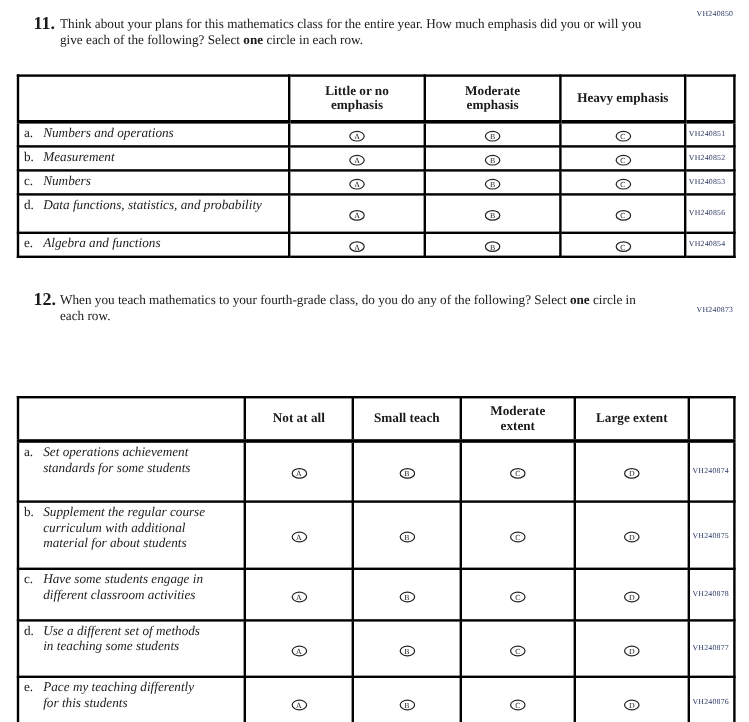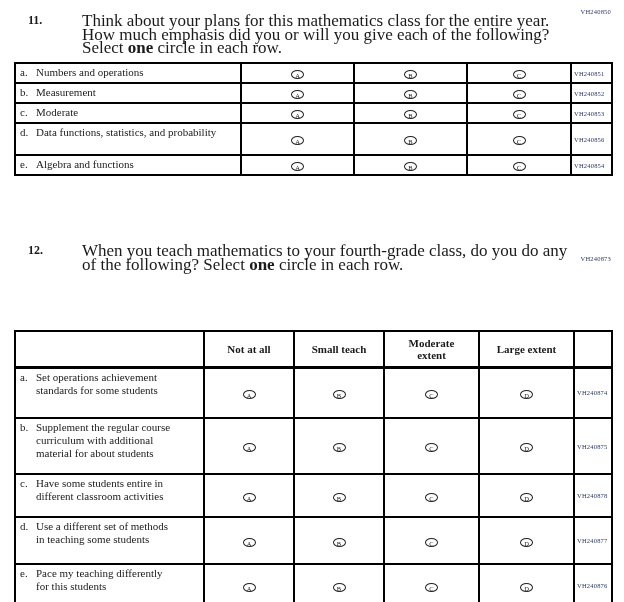--- a/index.html
+++ b/index.html
@@ -6,35 +6,35 @@
   body{
     width:624px;height:602px;position:relative;overflow:hidden;
     background:#ffffff;color:#1a1a1a;
     font-family:"Liberation Serif", serif;
   }
   .qcode{
     position:absolute;right:13px;
     font-size:6.5px;letter-spacing:0.2px;color:#2b3864;
   }
   .qblock{position:absolute;left:28px;display:flex;}
-  .qnum{font-weight:bold;width:22px;flex:none;font-size:12px;line-height:13.5px;}
-  .qtext{width:500px;font-size:17px;line-height:13.5px;margin-left:32px;}
+  .qnum{font-weight:bold;width:22px;flex:none;font-size:15px;line-height:13.5px;}
+  .qtext{width:500px;font-size:11px;line-height:13.5px;}
   table{
     position:absolute;left:14px;border-collapse:collapse;table-layout:fixed;
     width:597px;
   }
   td,th{border:2px solid #000;padding:0;vertical-align:middle;}
   th{border-bottom:3px solid #000;font-size:11px;line-height:12px;text-align:center;font-weight:bold;}
   th .hwrap{display:inline-block;vertical-align:middle;}
   .t1 th:nth-child(2) .hwrap, .t1 th:nth-child(3) .hwrap{max-width:72px;}
   .t2 th:nth-child(4) .hwrap{max-width:60px;}
   .labelcell{vertical-align:top;}
   .rowlabel{display:flex;padding:2px 2px 1px 4px;font-size:11px;line-height:13px;}
   .rowlabel .letter{flex:none;width:16px;}
-  .rowlabel .labeltext{flex:1;}
+  .rowlabel .labeltext{flex:1;font-style:italic;}
   .t2 .labeltext{max-width:136px;}
   .bubblecell{text-align:center;}
   .bubble{
     display:inline-block;width:13px;height:9px;border:1px solid #222;
     border-radius:50%;font-size:6.5px;line-height:9px;text-align:center;
     color:#222;font-family:"Liberation Serif",serif;box-sizing:border-box;
     cursor:pointer;
   }
   .codecell{
     font-size:6.5px;letter-spacing:0.2px;color:#2b3864;
@@ -52,20 +52,27 @@
 
 <table class="t1" style="top:62px">
   <colgroup>
       <col style="width:226px">
       <col style="width:113px">
       <col style="width:113px">
       <col style="width:104px">
       <col style="width:41px">
     </colgroup>
   <tbody>
+      <tr style="height:38px">
+    <th></th>
+    <th><span class="hwrap">Little or no emphasis</span></th>
+    <th><span class="hwrap">Moderate emphasis</span></th>
+    <th><span class="hwrap">Heavy emphasis</span></th>
+    <th></th>
+  </tr>
   <tr style="height:17px">
     <td class="labelcell">
           <div class="rowlabel">
             <span class="letter">a.</span>
             <span class="labeltext">Numbers and operations</span>
           </div>
         </td>
     <td class="bubblecell"><span class="bubble">A</span></td>
     <td class="bubblecell"><span class="bubble">B</span></td>
     <td class="bubblecell"><span class="bubble">C</span></td>
@@ -80,21 +87,21 @@
         </td>
     <td class="bubblecell"><span class="bubble">A</span></td>
     <td class="bubblecell"><span class="bubble">B</span></td>
     <td class="bubblecell"><span class="bubble">C</span></td>
     <td class="codecell">VH240852</td>
   </tr>
   <tr style="height:17px">
     <td class="labelcell">
           <div class="rowlabel">
             <span class="letter">c.</span>
-            <span class="labeltext">Moderate</span>
+            <span class="labeltext">Numbers</span>
           </div>
         </td>
     <td class="bubblecell"><span class="bubble">A</span></td>
     <td class="bubblecell"><span class="bubble">B</span></td>
     <td class="bubblecell"><span class="bubble">C</span></td>
     <td class="codecell">VH240853</td>
   </tr>
   <tr style="height:32px">
     <td class="labelcell">
           <div class="rowlabel">
@@ -169,21 +176,21 @@
     <td class="bubblecell"><span class="bubble">A</span></td>
     <td class="bubblecell"><span class="bubble">B</span></td>
     <td class="bubblecell"><span class="bubble">C</span></td>
     <td class="bubblecell"><span class="bubble">D</span></td>
     <td class="codecell">VH240875</td>
   </tr>
   <tr style="height:43px">
     <td class="labelcell">
           <div class="rowlabel">
             <span class="letter">c.</span>
-            <span class="labeltext">Have some students entire in different classroom activities</span>
+            <span class="labeltext">Have some students engage in different classroom activities</span>
           </div>
         </td>
     <td class="bubblecell"><span class="bubble">A</span></td>
     <td class="bubblecell"><span class="bubble">B</span></td>
     <td class="bubblecell"><span class="bubble">C</span></td>
     <td class="bubblecell"><span class="bubble">D</span></td>
     <td class="codecell">VH240878</td>
   </tr>
   <tr style="height:47px">
     <td class="labelcell">

